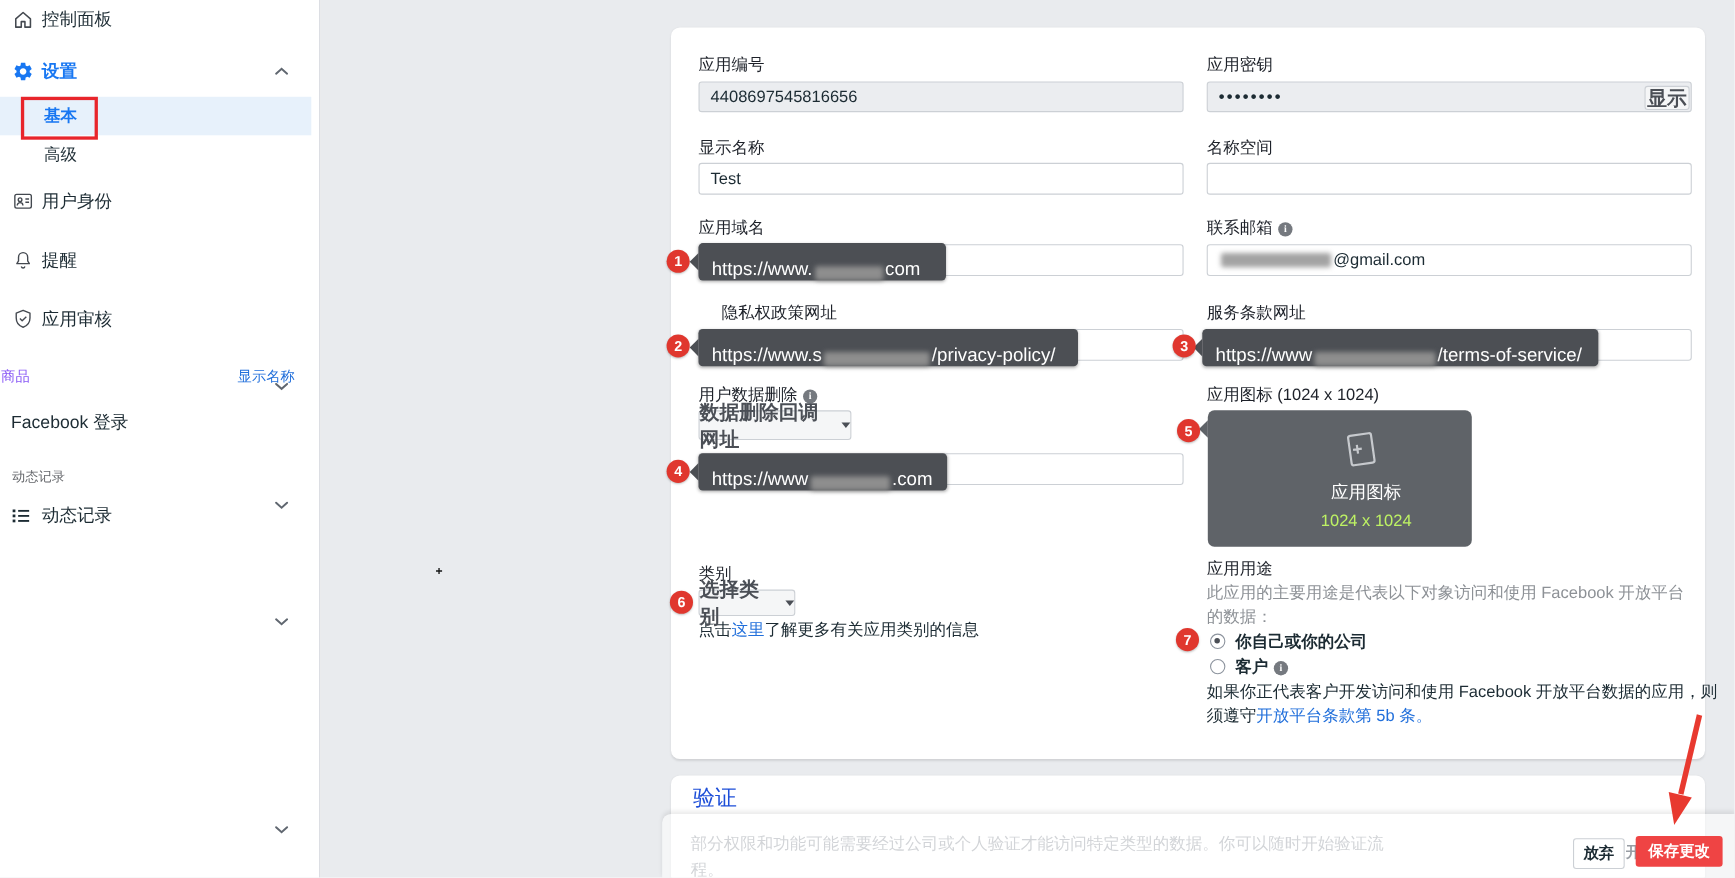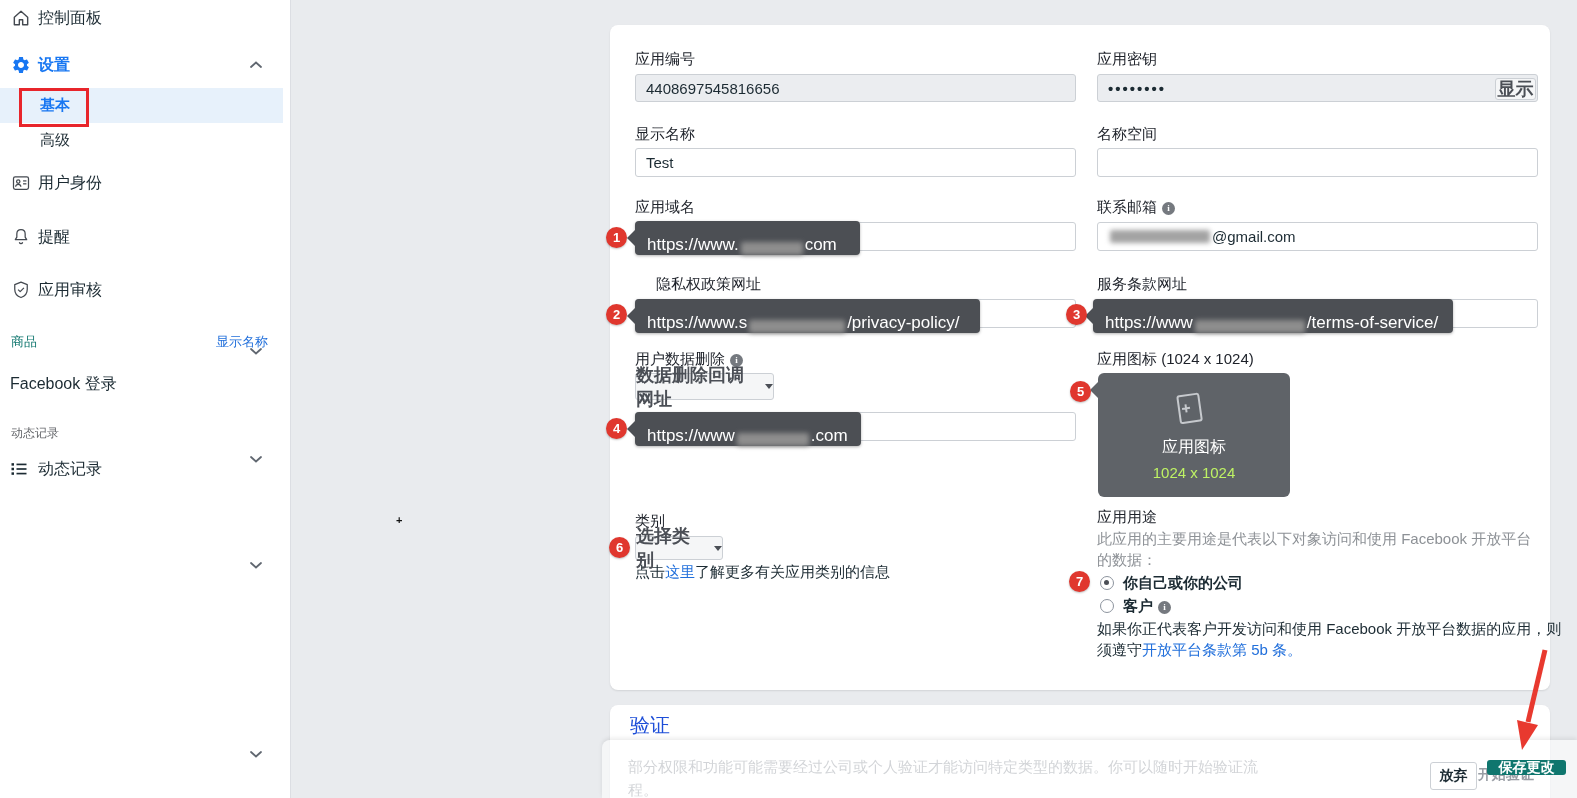--- a/index.html
+++ b/index.html
@@ -8,21 +8,21 @@
   
   .sidebar{position:absolute;left:0;top:0;width:290px;height:798px;background:#fff;border-right:1px solid #dcdee3;z-index:1;}
   .side-row{position:absolute;left:0;width:290px;display:flex;align-items:center;cursor:pointer;}
   .side-ic{position:absolute;left:10px;width:22px;height:22px;display:flex;align-items:center;justify-content:center;}
   .side-label{position:absolute;left:38px;font-size:16px;color:#1c2b33;white-space:nowrap;}
   .side-label.blue{color:#1877f2;font-weight:bold;}
   .chev{position:absolute;left:248px;width:16px;height:16px;}
   .active-bg{position:absolute;left:0;top:88px;width:283px;height:35px;background:#e7f1fb;}
   .red-box{position:absolute;left:19px;top:88px;width:64px;height:33px;border:3px solid #e8252b;z-index:3;}
   .sub-label{position:absolute;left:40px;font-size:15px;white-space:nowrap;}
-  .small-label{position:absolute;left:11px;font-size:13px;color:#0f766e;white-space:nowrap;}
+  .small-label{position:absolute;left:1px;font-size:13px;color:#8b5cf6;white-space:nowrap;}
   .tiny-label{position:absolute;left:11px;font-size:12px;color:#65676b;white-space:nowrap;}
   .link{color:#216fdb;cursor:pointer;}
   
   .card{position:absolute;background:#fff;border-radius:8px;box-shadow:0 1px 2px rgba(0,0,0,0.10);}
   .card-main{left:610px;top:25px;width:940px;height:665px;}
   .card-verify{left:610px;top:705px;width:940px;height:120px;border-radius:8px 8px 0 0;}
   
   .flabel{position:absolute;font-size:15px;color:#1d2129;white-space:nowrap;z-index:2;}
   .field{position:absolute;background:#fff;border:1px solid #ccd0d5;border-radius:3px;box-sizing:border-box;
          font-size:15px;color:#1c2b33;padding:0 10px;z-index:2;display:flex;align-items:center;}
@@ -37,41 +37,41 @@
   
   .tooltip{position:absolute;background:#4c4f54;border-radius:4px;color:#fff;font-size:17px;height:34px;
            padding:0 12px;box-sizing:border-box;white-space:nowrap;z-index:4;display:flex;align-items:flex-end;box-shadow:0 1px 3px rgba(0,0,0,0.3);}
   .tooltip::before{content:"";position:absolute;left:-8px;top:50%;margin-top:-8px;
            border-top:8px solid transparent;border-bottom:8px solid transparent;border-right:8px solid #4c4f54;}
   .blur{display:inline-block;height:13px;background:#a3a3a3;filter:blur(2.5px);border-radius:2px;margin:0 2px;}
   .badge{position:absolute;width:21px;height:21px;border-radius:50%;background:#e0372e;color:#fff;font-size:13px;
          font-weight:bold;display:flex;align-items:center;justify-content:center;z-index:5;box-shadow:0 1px 2px rgba(0,0,0,0.25);}
   
   .icon-box{position:absolute;left:1098px;top:373px;width:192px;height:124px;background:#5f6368;border-radius:6px;z-index:4;
-            display:flex;flex-direction:column;align-items:center;justify-content:center;cursor:pointer;}
+            display:flex;flex-direction:column;align-items:center;justify-content:center;cursor:pointer;padding-left:48px;}
   .icon-box::before{content:"";position:absolute;left:-8px;top:9px;border-top:8px solid transparent;
             border-bottom:8px solid transparent;border-right:8px solid #5f6368;}
   .icon-box-title{color:#fff;font-size:16px;margin-top:2px;}
   .icon-box-size{color:#bef264;font-size:15px;margin-top:6px;}
   
   .gray-text{position:absolute;font-size:15px;color:#8d9196;white-space:nowrap;z-index:2;}
   .dark-text{position:absolute;font-size:15px;color:#1c2b33;white-space:nowrap;z-index:2;}
   .radio{display:inline-block;width:14px;height:14px;border-radius:50%;border:1.5px solid #8d949e;box-sizing:border-box;
          vertical-align:-2px;margin-right:9px;background:#fff;position:relative;}
   .radio.checked::after{content:"";position:absolute;left:3px;top:3px;width:5px;height:5px;border-radius:50%;background:#4b4f56;}
   
   .verify-title{position:absolute;left:630px;top:712px;font-size:20px;font-weight:normal;color:#1d4ed8;z-index:2;}
   .verify-desc{position:absolute;font-size:15px;color:#9ca1a8;white-space:nowrap;z-index:2;}
   .savebar{position:absolute;left:602px;top:740px;width:975px;height:58px;background:rgba(255,255,255,0.55);
            border-radius:8px 0 0 0;box-shadow:0 -2px 4px rgba(0,0,0,0.08);z-index:5;}
   .ghost-btn{position:absolute;left:1478px;top:766px;font-size:14px;font-weight:bold;color:#989da4;z-index:6;white-space:nowrap;cursor:pointer;}
   .btn-discard{position:absolute;left:1430px;top:762px;width:47px;height:28px;background:#fff;border:1px solid #ccd0d5;
            border-radius:3px;box-sizing:border-box;font-size:14px;font-weight:bold;color:#1c2b33;
            display:flex;align-items:center;justify-content:center;z-index:7;cursor:pointer;}
-  .btn-save{position:absolute;left:1487px;top:760px;width:79px;height:15px;background:#0f766e;border:none;
+  .btn-save{position:absolute;left:1487px;top:760px;width:79px;height:28px;background:#ef4444;border:none;
            border-radius:3px;font-size:14px;font-weight:bold;color:#fff;
            display:flex;align-items:center;justify-content:center;z-index:7;cursor:pointer;}
   .cursor-mark{position:absolute;left:396px;top:514px;font-size:11px;font-weight:bold;color:#111;z-index:2;}
   .arrow-svg{position:absolute;left:1500px;top:640px;z-index:8;pointer-events:none;}
   .secret-dots{letter-spacing:2px;font-weight:bold;}
 </style>
 </head>
 <body>
 
 <div class="page">

